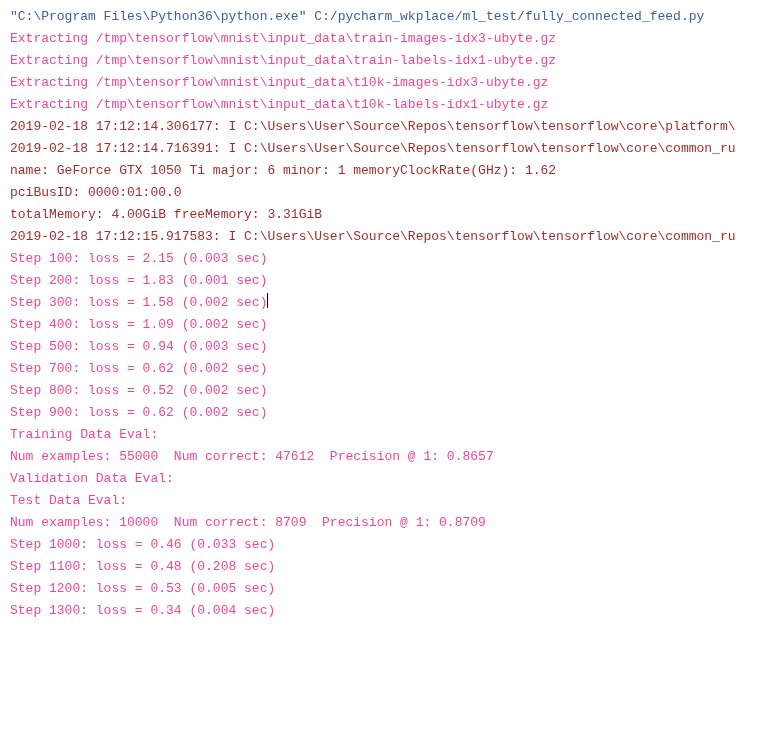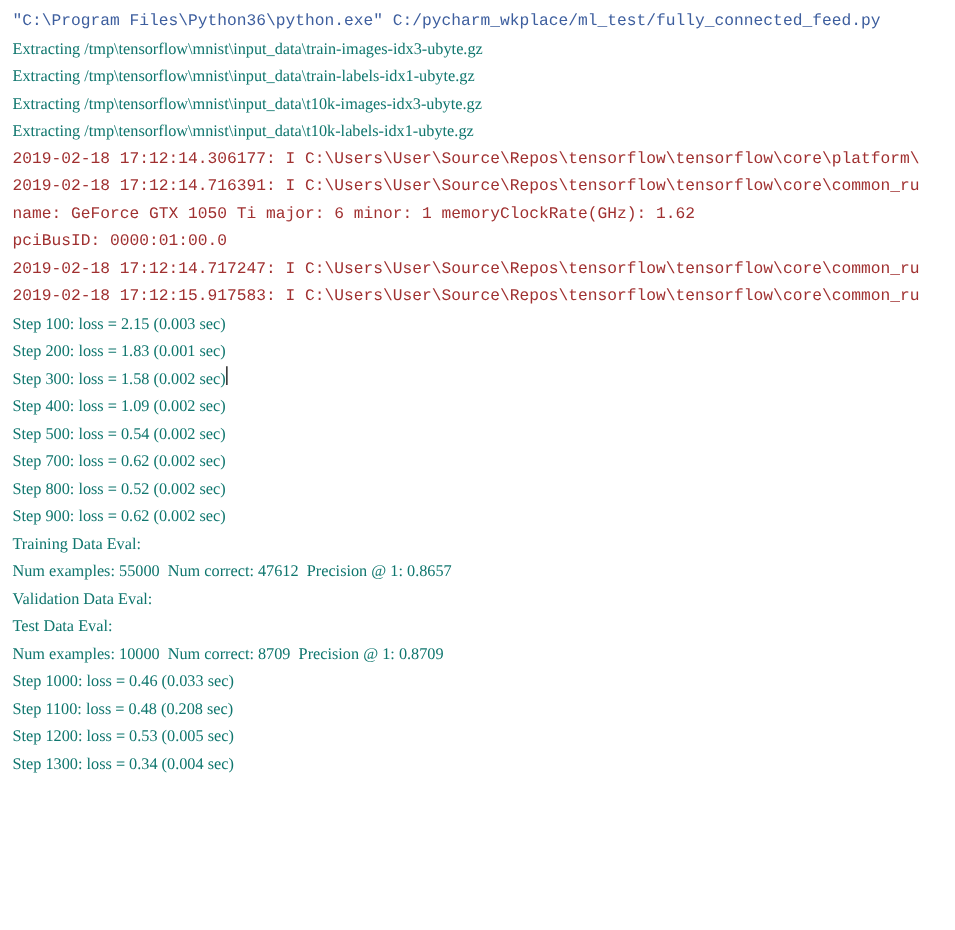--- a/index.html
+++ b/index.html
@@ -12,21 +12,21 @@
       width: 764px;
       overflow: hidden;
       white-space: nowrap;
     }
     .console {
       padding: 6px 10px;
     }
     .line { white-space: pre; }
     .cmd { color: #3d5e9e; }
     .err { color: #a03030; }
-    .out { color: #0f766e; font-family: Liberation Serif, serif; }
+    .out { color: #ec4899; }
     .caret {
       display: inline-block;
       width: 1px;
       height: 15px;
       background: #000;
       vertical-align: text-bottom;
       margin-bottom: 2px;
     }
   </style>
 </head>
@@ -38,28 +38,28 @@
 
   <div class="line out">Extracting /tmp\tensorflow\mnist\input_data\train-images-idx3-ubyte.gz</div>
   <div class="line out">Extracting /tmp\tensorflow\mnist\input_data\train-labels-idx1-ubyte.gz</div>
   <div class="line out">Extracting /tmp\tensorflow\mnist\input_data\t10k-images-idx3-ubyte.gz</div>
   <div class="line out">Extracting /tmp\tensorflow\mnist\input_data\t10k-labels-idx1-ubyte.gz</div>
 
   <div class="line err">2019-02-18 17:12:14.306177: I C:\Users\User\Source\Repos\tensorflow\tensorflow\core\platform\</div>
   <div class="line err">2019-02-18 17:12:14.716391: I C:\Users\User\Source\Repos\tensorflow\tensorflow\core\common_ru</div>
   <div class="line err">name: GeForce GTX 1050 Ti major: 6 minor: 1 memoryClockRate(GHz): 1.62</div>
   <div class="line err">pciBusID: 0000:01:00.0</div>
-  <div class="line err">2019-02-18 17:12:14.717247: I C:\Users\User\Source\Repos\tensorflow\tensorflow\core\common_ru</div>
+  <div class="line err">totalMemory: 4.00GiB freeMemory: 3.31GiB</div>
   <div class="line err">2019-02-18 17:12:15.917583: I C:\Users\User\Source\Repos\tensorflow\tensorflow\core\common_ru</div>
 
   <div class="line out">Step 100: loss = 2.15 (0.003 sec)</div>
   <div class="line out">Step 200: loss = 1.83 (0.001 sec)</div>
   <div class="line out"><span>Step 300: loss = 1.58 (0.002 sec)</span><span class="caret"></span></div>
   <div class="line out">Step 400: loss = 1.09 (0.002 sec)</div>
-  <div class="line out">Step 500: loss = 0.54 (0.002 sec)</div>
+  <div class="line out">Step 500: loss = 0.94 (0.003 sec)</div>
   <div class="line out">Step 700: loss = 0.62 (0.002 sec)</div>
   <div class="line out">Step 800: loss = 0.52 (0.002 sec)</div>
   <div class="line out">Step 900: loss = 0.62 (0.002 sec)</div>
 
   <div class="line out">Training Data Eval:</div>
   <div class="line out">Num examples: 55000  Num correct: 47612  Precision @ 1: 0.8657</div>
   <div class="line out">Validation Data Eval:</div>
   <div class="line out">Test Data Eval:</div>
   <div class="line out">Num examples: 10000  Num correct: 8709  Precision @ 1: 0.8709</div>
 

